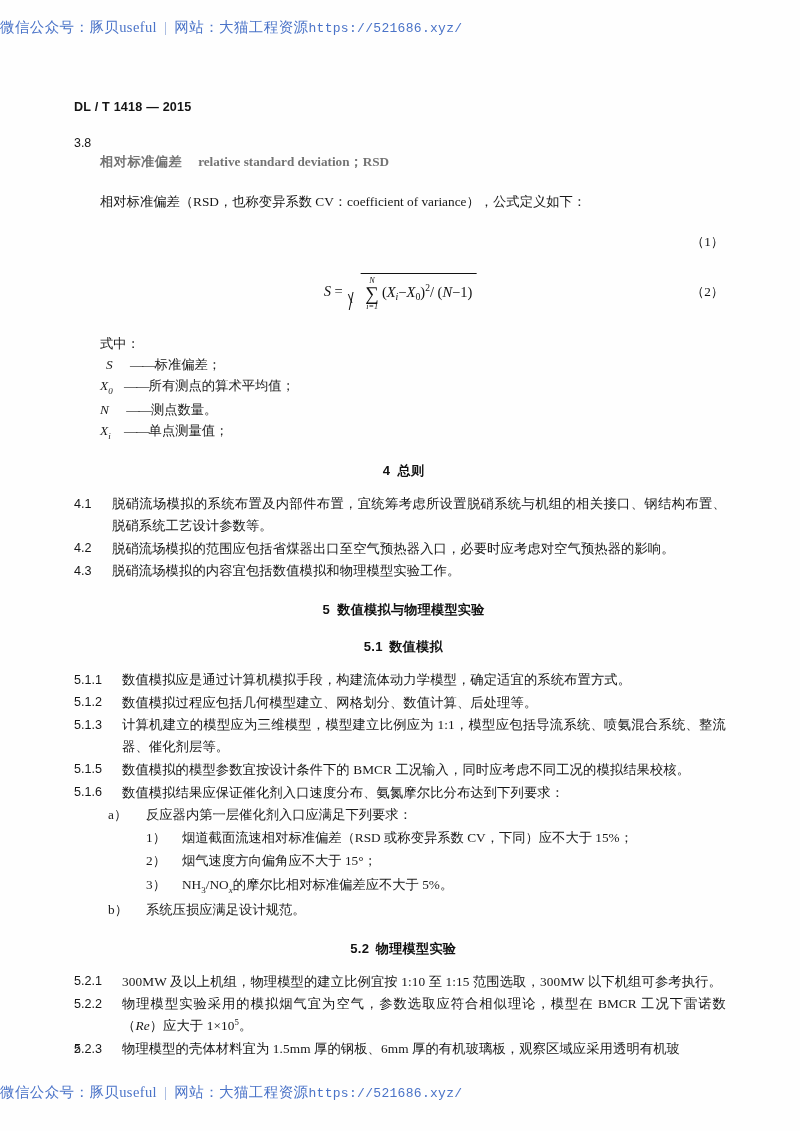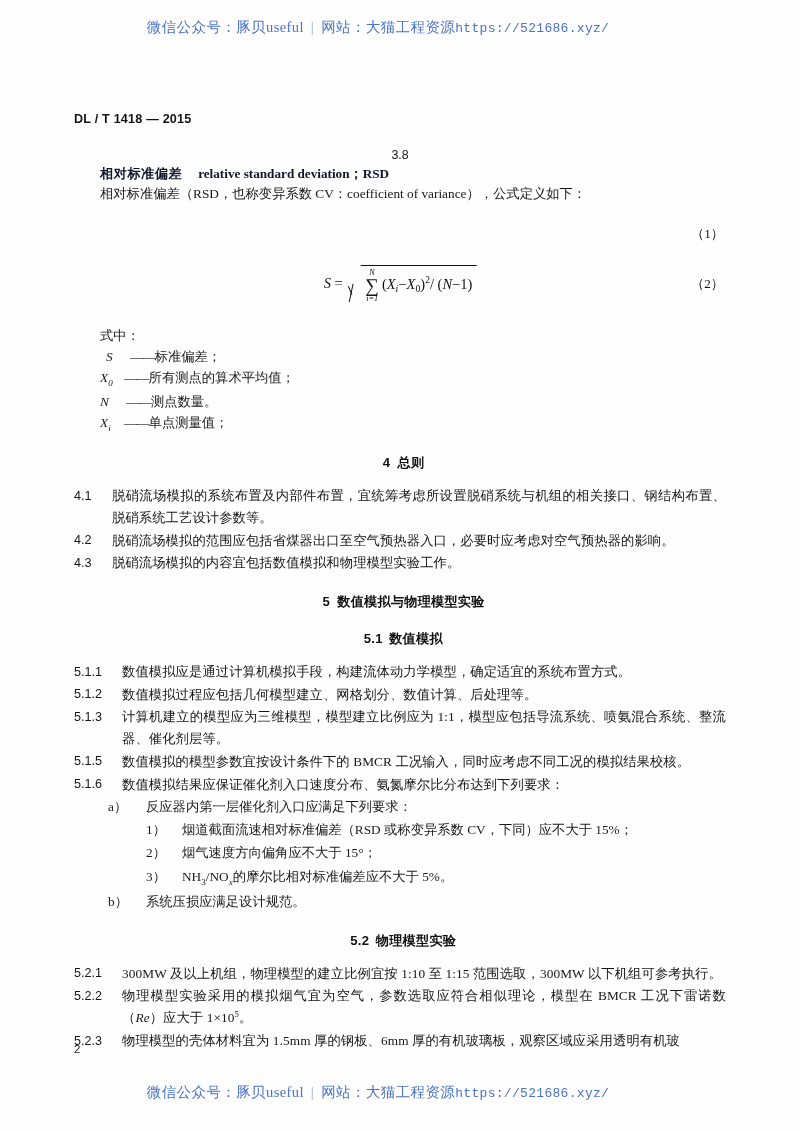--- a/index.html
+++ b/index.html
@@ -21,21 +21,21 @@
     width: 800px;
     height: 1131px;
     background: #fefefe;
   }
 
   
   .wm-band {
     position: absolute;
     left: 0;
     width: 756px;
-    text-align: center;
+    text-align: left;
     color: #4a73c8;
     font-family: "Liberation Serif", "DejaVu Serif", serif;
     font-size: 14.5px;
     letter-spacing: 0.4px;
     white-space: nowrap;
   }
   .wm-top { top: 18px; }
   .wm-bottom { top: 1083px; }
   .wm-sep {
     display: inline-block;
@@ -56,37 +56,35 @@
     width: 652px;
   }
 
   .doc-header {
     font-family: "Liberation Sans", "DejaVu Sans", sans-serif;
     font-size: 12.6px;
     font-weight: bold;
     letter-spacing: 0.2px;
     margin-bottom: 22px;
     color: #141414;
-    margin-top: 12px;
   }
 
   .clause-num {
     font-family: "Liberation Sans", "DejaVu Sans", sans-serif;
     font-size: 12.4px;
     color: #141414;
     margin-bottom: 3px;
-    text-align: center;
   }
 
   .term-line {
     font-weight: bold;
     font-size: 13.2px;
     margin-left: 26px;
-    margin-bottom: 0;
-    color: #0f172a;
+    margin-bottom: 20px;
+    color: #737373;
   }
   .term-cn {
     font-family: "Liberation Sans", "DejaVu Sans", sans-serif;
     letter-spacing: 0.5px;
   }
   .term-en {
     font-family: "Liberation Serif", "DejaVu Serif", serif;
     margin-left: 16px;
   }
 

